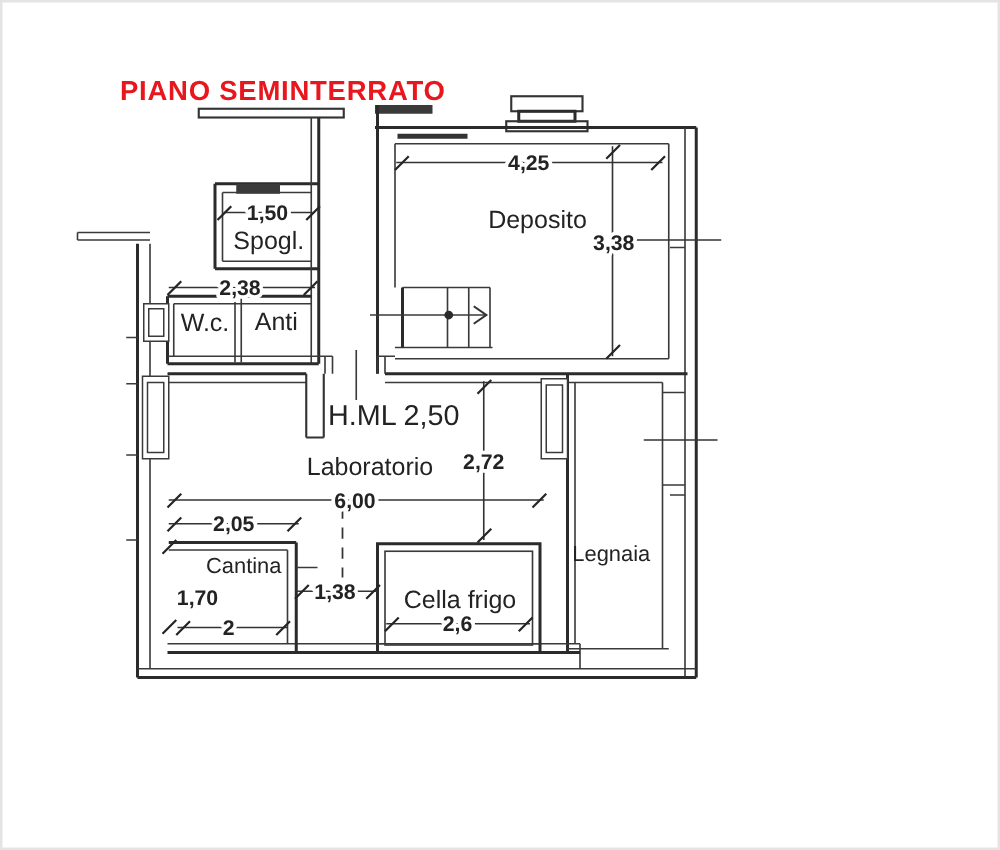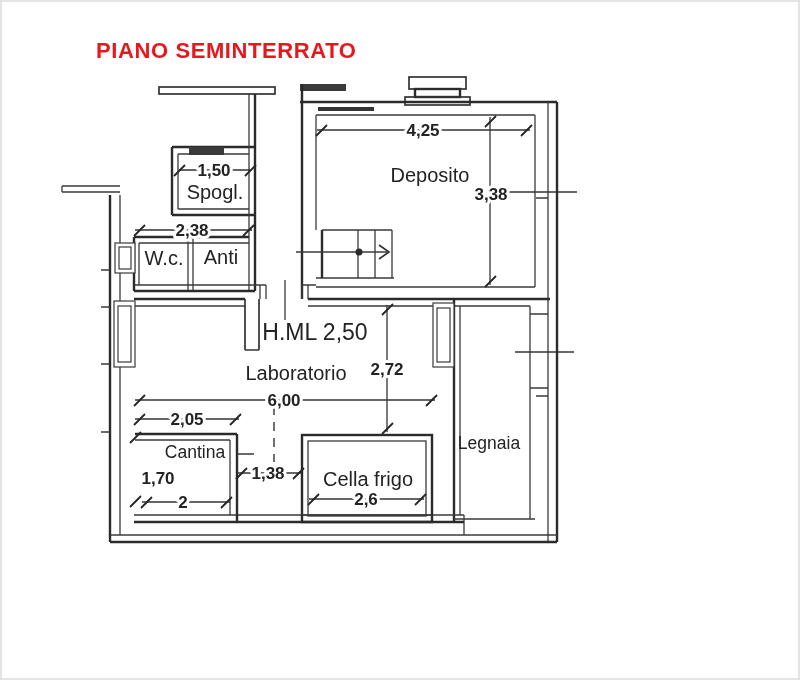--- a/index.html
+++ b/index.html
@@ -1,20 +1,20 @@
 <!DOCTYPE html>
 <html><head>
 <meta charset="utf-8">
 <style>
   *{margin:0;padding:0;box-sizing:border-box}
   html,body{width:800px;height:680px;background:#fff;overflow:hidden;
     font-family:"Liberation Sans",sans-serif}
   .canvas{position:relative;width:800px;height:680px;background:#fff;
     border:2px solid #e4e4e4}
-  .title{position:absolute;left:94px;top:36px;font-size:22px;font-weight:bold;
+  .title{position:absolute;left:94px;top:58px;font-size:22px;font-weight:bold;
     color:#e8171e;letter-spacing:.6px;white-space:nowrap}
   svg{position:absolute;left:0;top:0}
   .w1{stroke:#3a3a3a;stroke-width:1.3;fill:none}
   .w15{stroke:#333;stroke-width:1.7;fill:none}
   .w2{stroke:#2b2b2b;stroke-width:2.4;fill:none}
   .d{stroke:#333;stroke-width:1.3;fill:none}
   .tick{stroke:#262626;stroke-width:1.8;fill:none}
   .dash{stroke:#333;stroke-width:1.4;stroke-dasharray:9 7;fill:none}
   .win{stroke:#3a3a3a;stroke-width:1.2;fill:#fff}
   text{fill:#232323;text-anchor:middle;font-family:"Liberation Sans",sans-serif}

